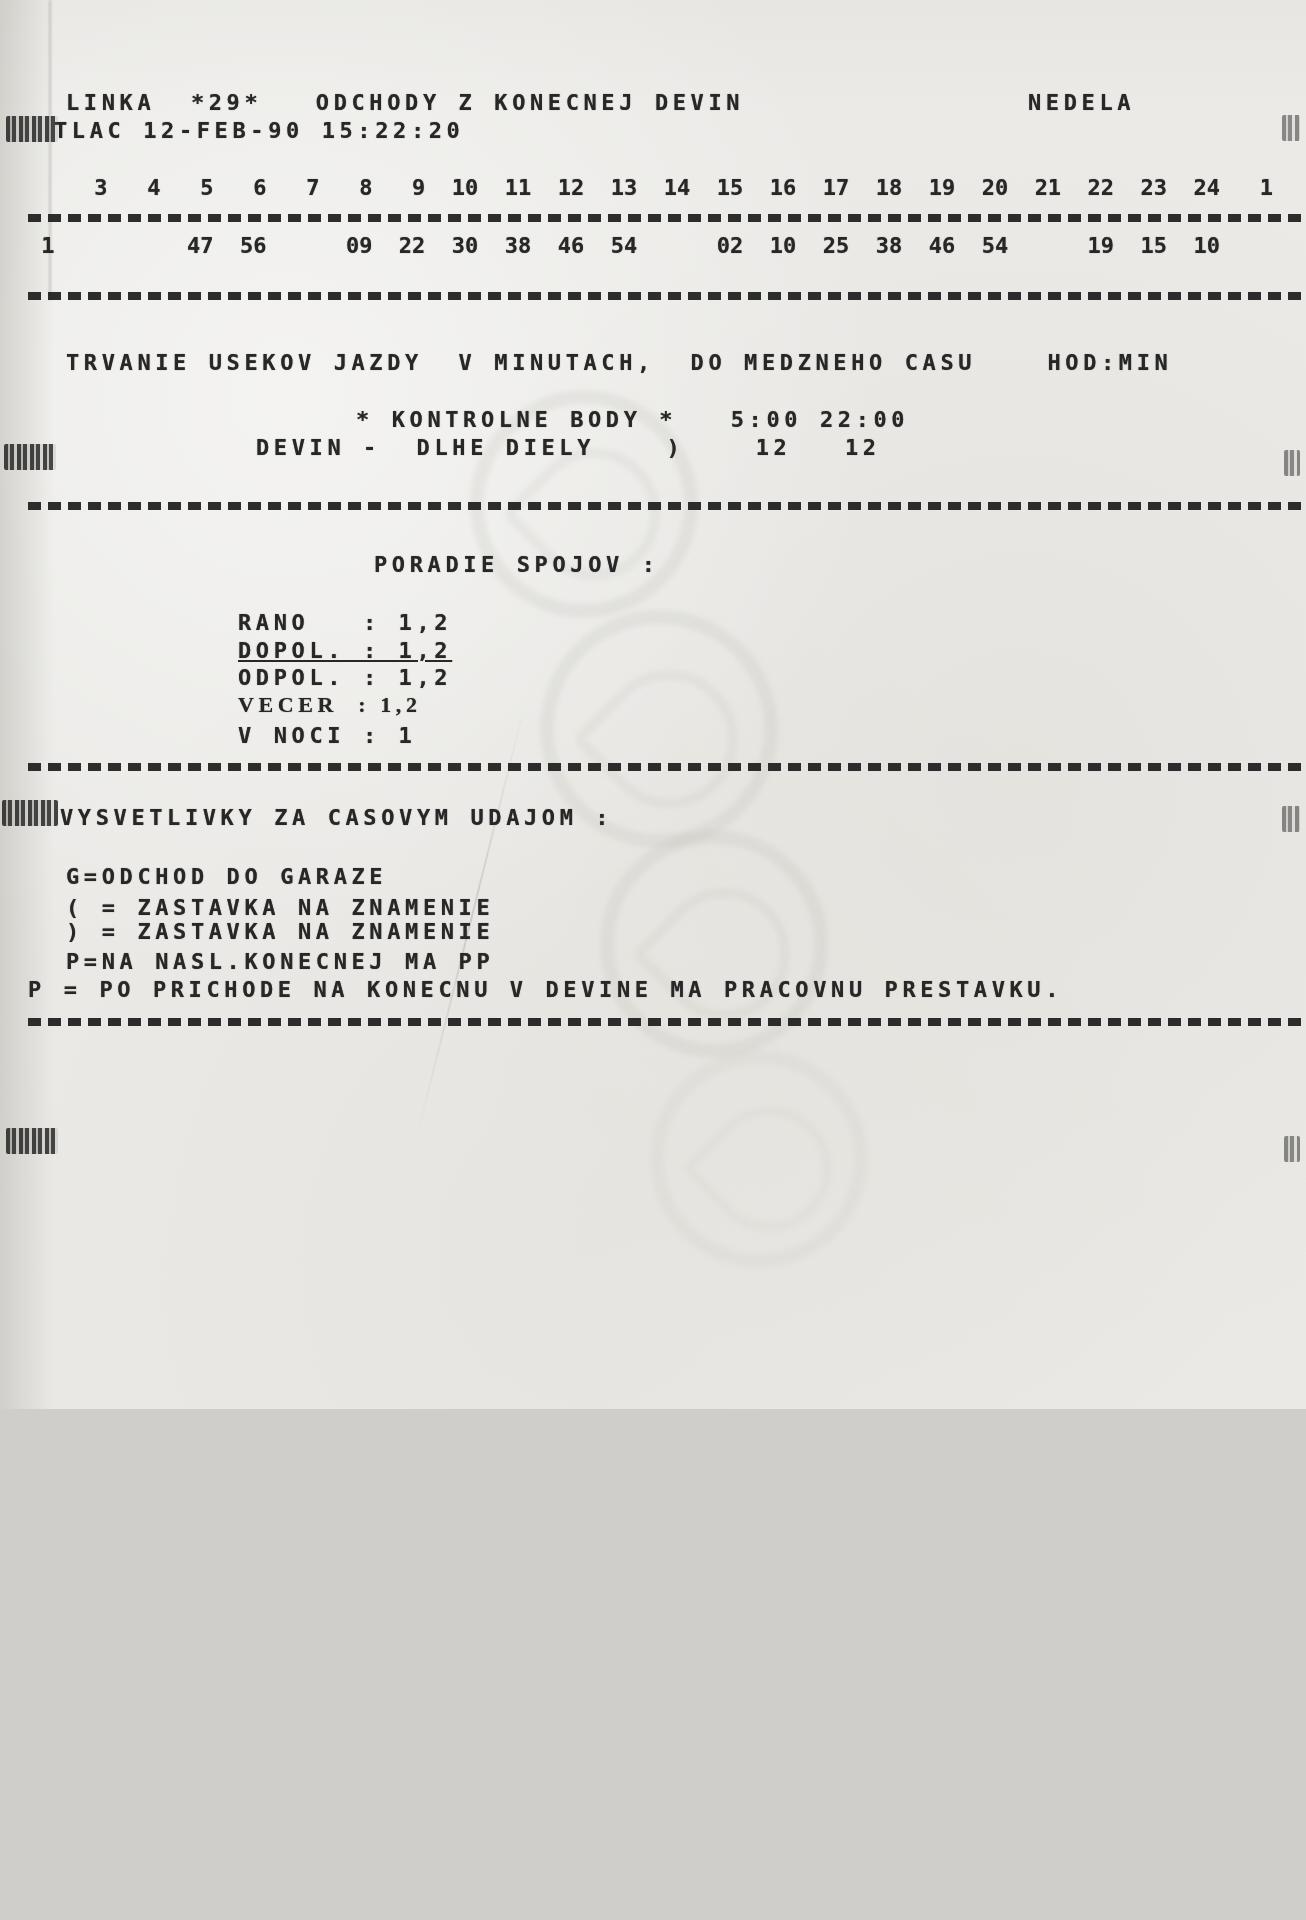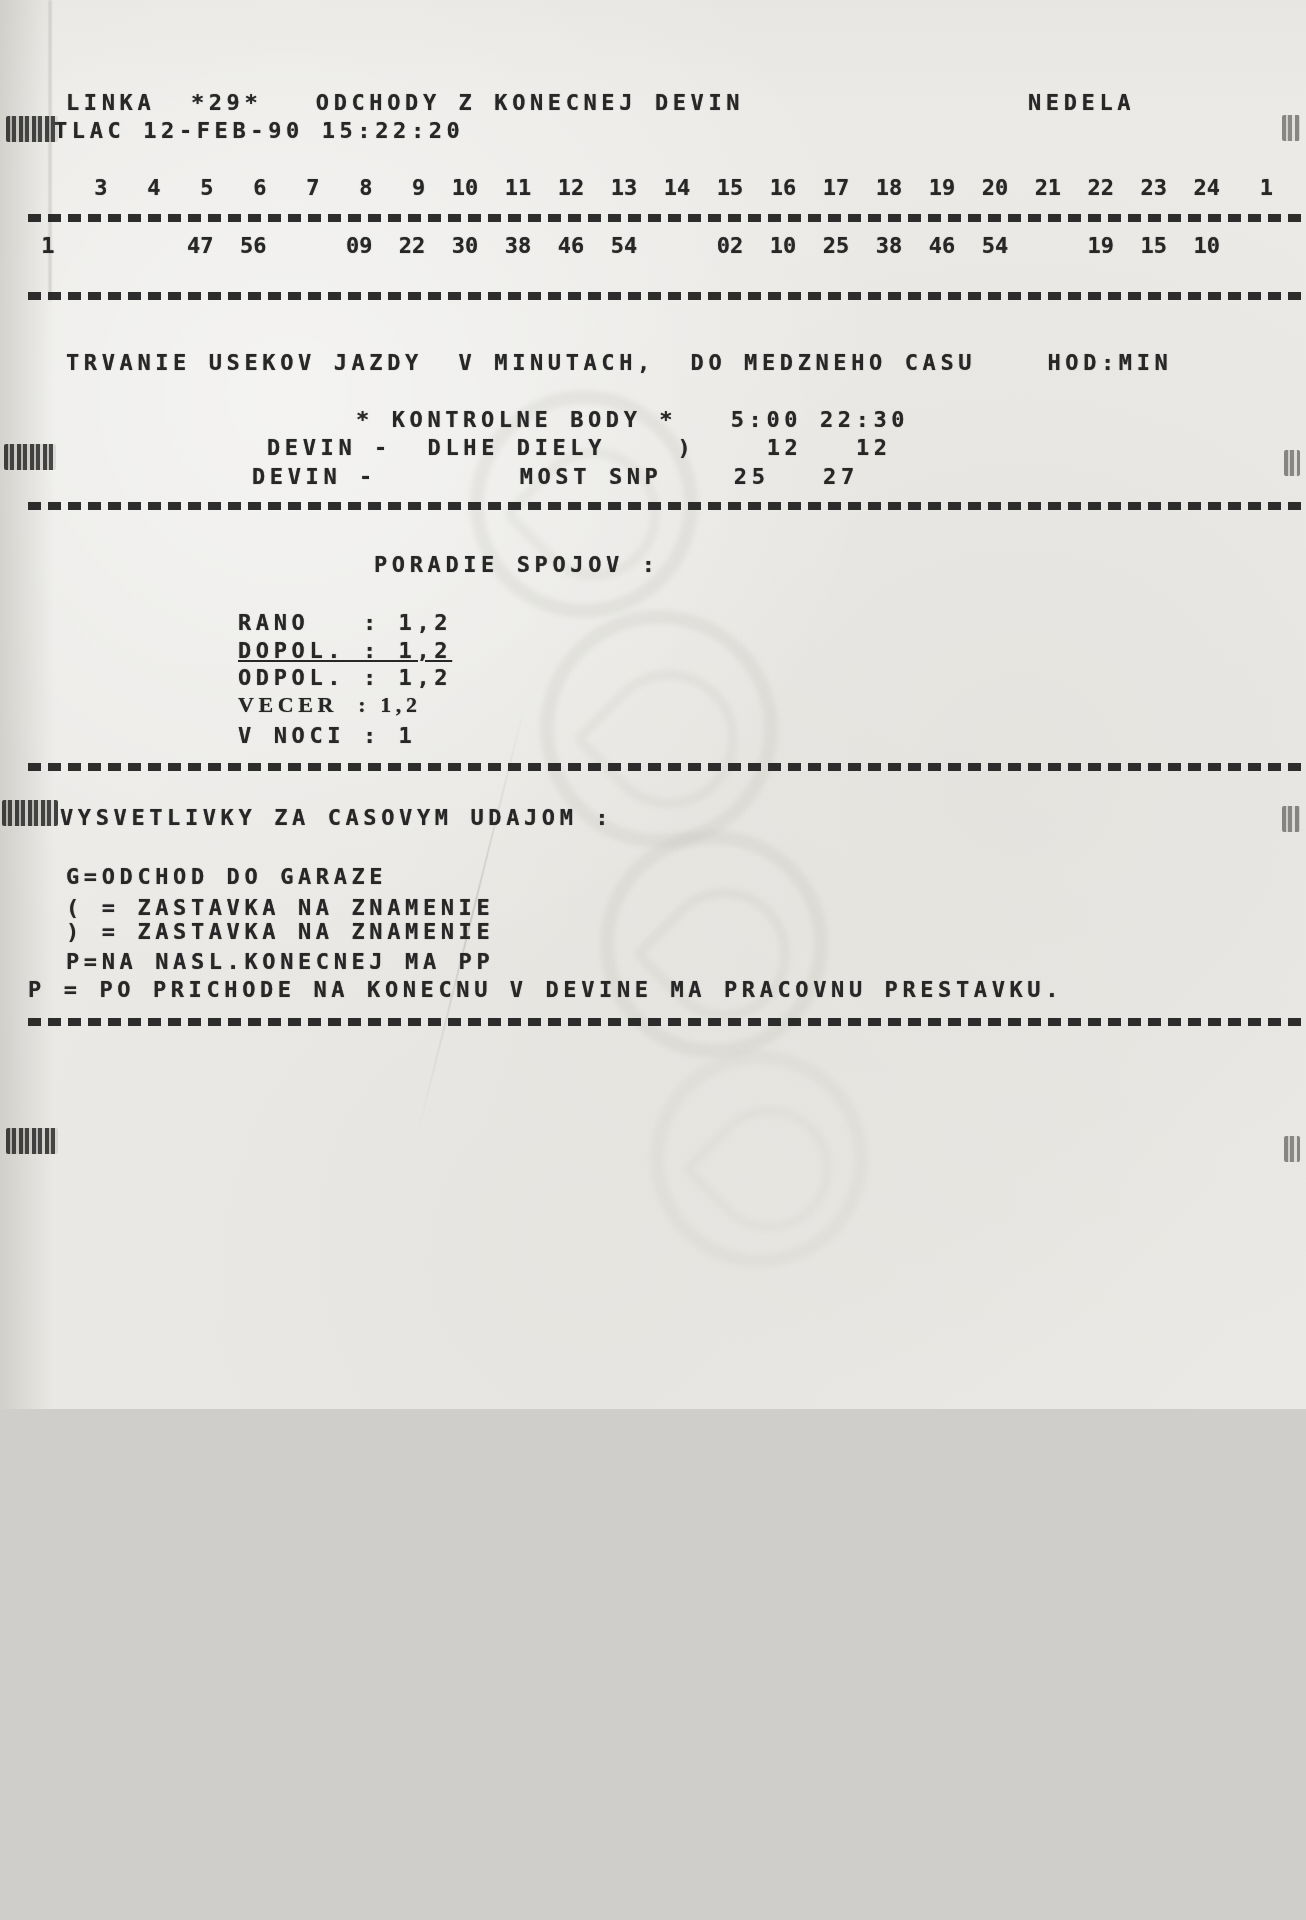--- a/index.html
+++ b/index.html
@@ -74,23 +74,22 @@
   <div class="t" style="left:66px; top:90px;">LINKA  *29*   ODCHODY Z KONECNEJ DEVIN</div>
   <div class="t" style="left:1028px; top:90px;">NEDELA</div>
   <div class="t" style="left:54px; top:118px;">TLAC 12-FEB-90 15:22:20</div>
 
   <div class="t grid" style="left:28px; top:175px;">     3   4   5   6   7   8   9  10  11  12  13  14  15  16  17  18  19  20  21  22  23  24   1</div>
   <div class="sep" style="top:214px;"></div>
   <div class="t grid" style="left:28px; top:233px;"> 1          47  56      09  22  30  38  46  54      02  10  25  38  46  54      19  15  10    </div>
   <div class="sep" style="top:292px;"></div>
 
   <div class="t" style="left:66px; top:350px;">TRVANIE USEKOV JAZDY  V MINUTACH,  DO MEDZNEHO CASU    HOD:MIN</div>
-  <div class="t" style="left:356px; top:407px;">* KONTROLNE BODY *   5:00 22:30</div>
-  <div class="t" style="left:267px; top:435px;text-align:right;">DEVIN -  DLHE DIELY    )    12   12</div>
-  <div class="t" style="left:252px; top:464px;">DEVIN -        MOST SNP    25   27</div>
+  <div class="t" style="left:356px; top:407px;">* KONTROLNE BODY *   5:00 22:00</div>
+  <div class="t" style="left:256px; top:435px;text-align:right;">DEVIN -  DLHE DIELY    )    12   12</div>
   <div class="sep" style="top:502px;"></div>
 
   <div class="t" style="left:374px; top:552px;">PORADIE SPOJOV :</div>
   <div class="t" style="left:238px; top:610px;">RANO   : 1,2</div>
   <div class="t" style="left:238px; top:638px;text-decoration:underline;">DOPOL. : 1,2</div>
   <div class="t" style="left:238px; top:665px;">ODPOL. : 1,2</div>
   <div class="t" style="left:238px; top:692px;font-family:Liberation Serif, serif;">VECER  : 1,2</div>
   <div class="t" style="left:238px; top:723px;">V NOCI : 1</div>
   <div class="sep" style="top:763px;"></div>
 

